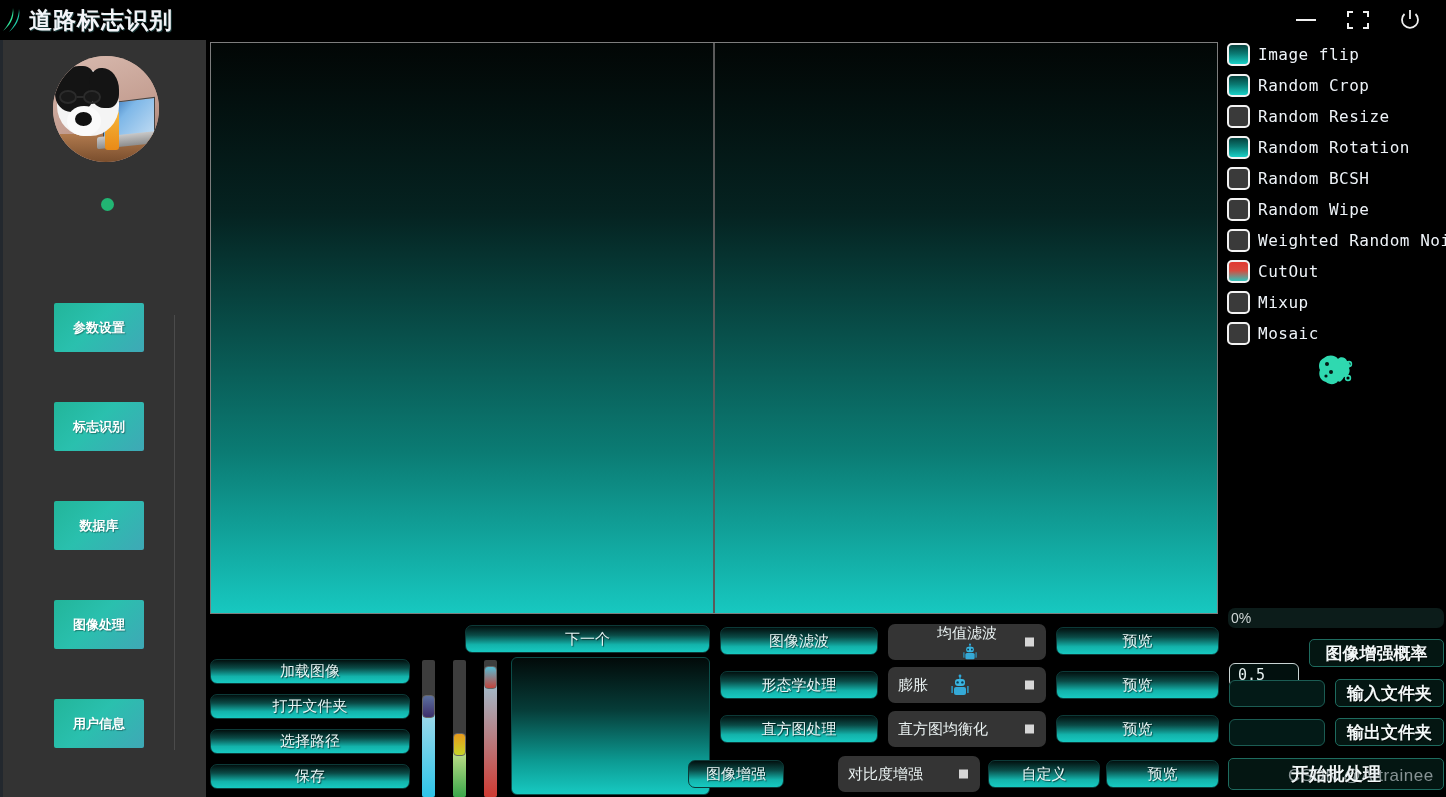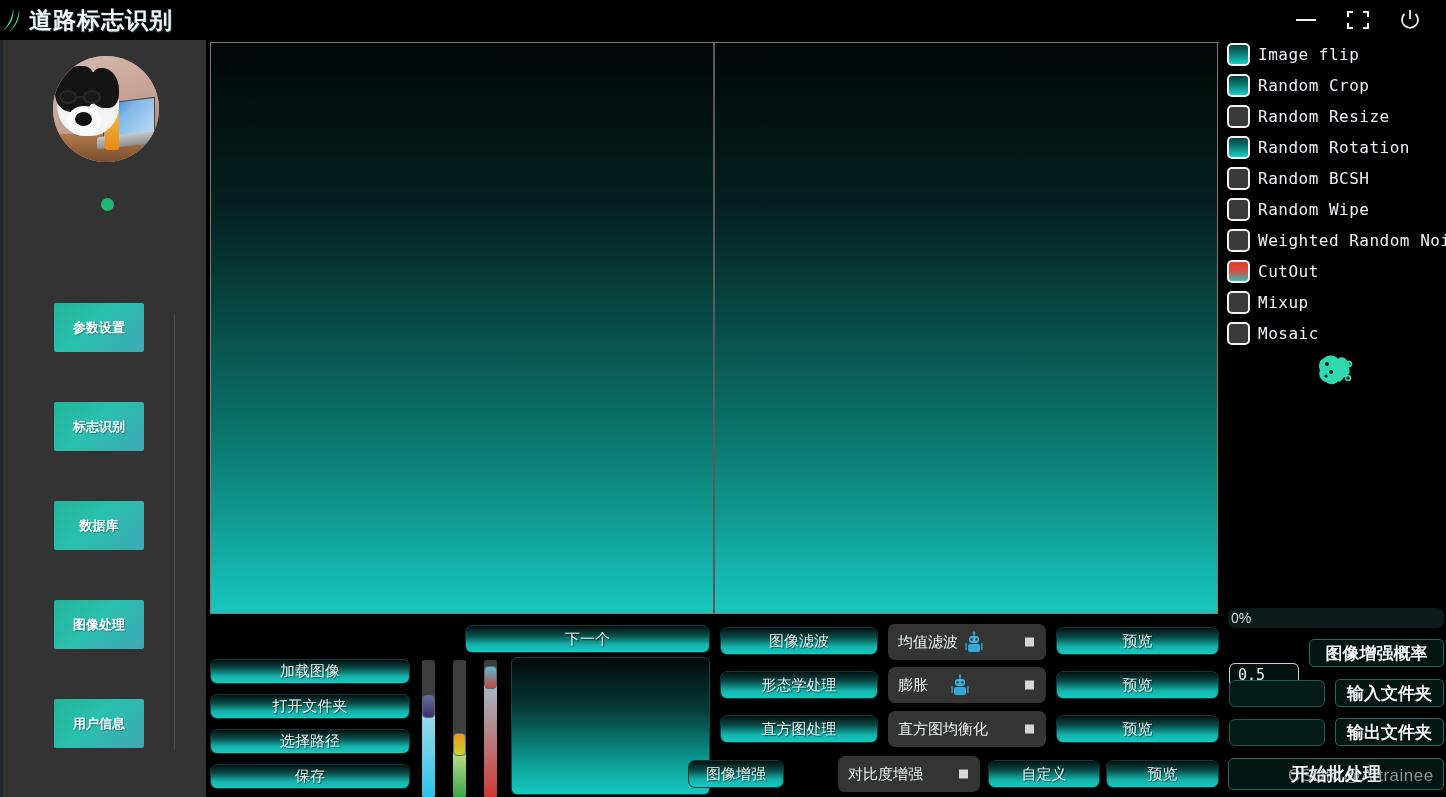--- a/index.html
+++ b/index.html
@@ -183,21 +183,21 @@
     border: 1px solid #0c4c48; border-radius: 6px;
     background: linear-gradient(180deg,#020a09 0%, #063c38 38%, #0c9b93 76%, #17c9c1 100%);
   }
 
   
   .btn-filter  { left: 720px; top: 627px; width: 158px; height: 28px; }
   .btn-morph   { left: 720px; top: 671px; width: 158px; height: 28px; }
   .btn-hist    { left: 720px; top: 715px; width: 158px; height: 28px; }
   .btn-enhance { left: 688px; top: 760px; width: 96px; height: 28px; }
 
-  .cb-filter  { left: 888px; top: 624px; width: 158px; height: 36px; }
+  .cb-filter  { left: 888px; top: 624px; width: 158px; height: 36px; flex-direction: column; }
   .cb-morph   { left: 888px; top: 667px; width: 158px; height: 36px; }
   .cb-hist    { left: 888px; top: 711px; width: 158px; height: 36px; }
   .cb-enhance { left: 838px; top: 756px; width: 142px; height: 36px; }
 
   .btn-prev1 { left: 1056px; top: 627px; width: 163px; height: 28px; }
   .btn-prev2 { left: 1056px; top: 671px; width: 163px; height: 28px; }
   .btn-prev3 { left: 1056px; top: 715px; width: 163px; height: 28px; }
   .btn-custom{ left: 988px; top: 760px; width: 112px; height: 28px; }
   .btn-prev4 { left: 1106px; top: 760px; width: 113px; height: 28px; }
 

